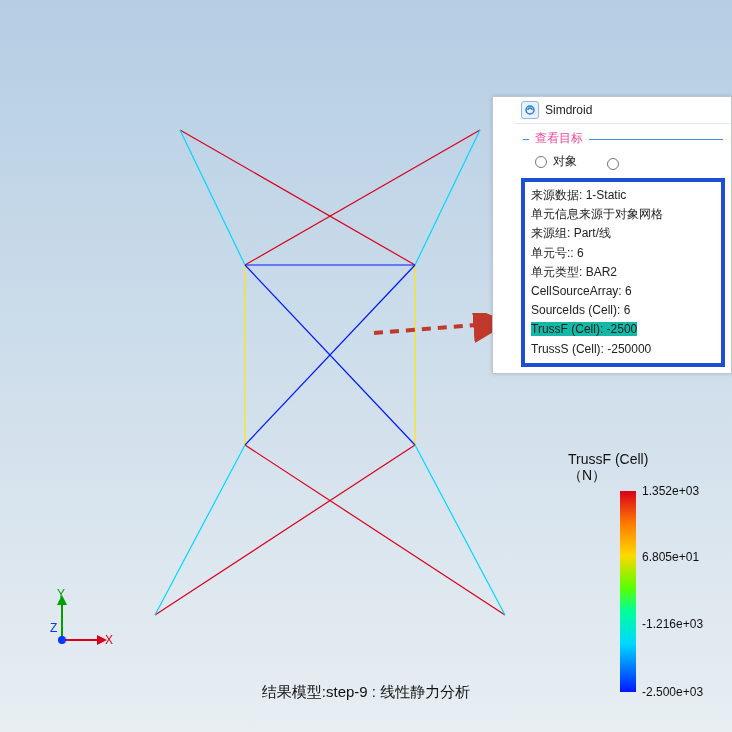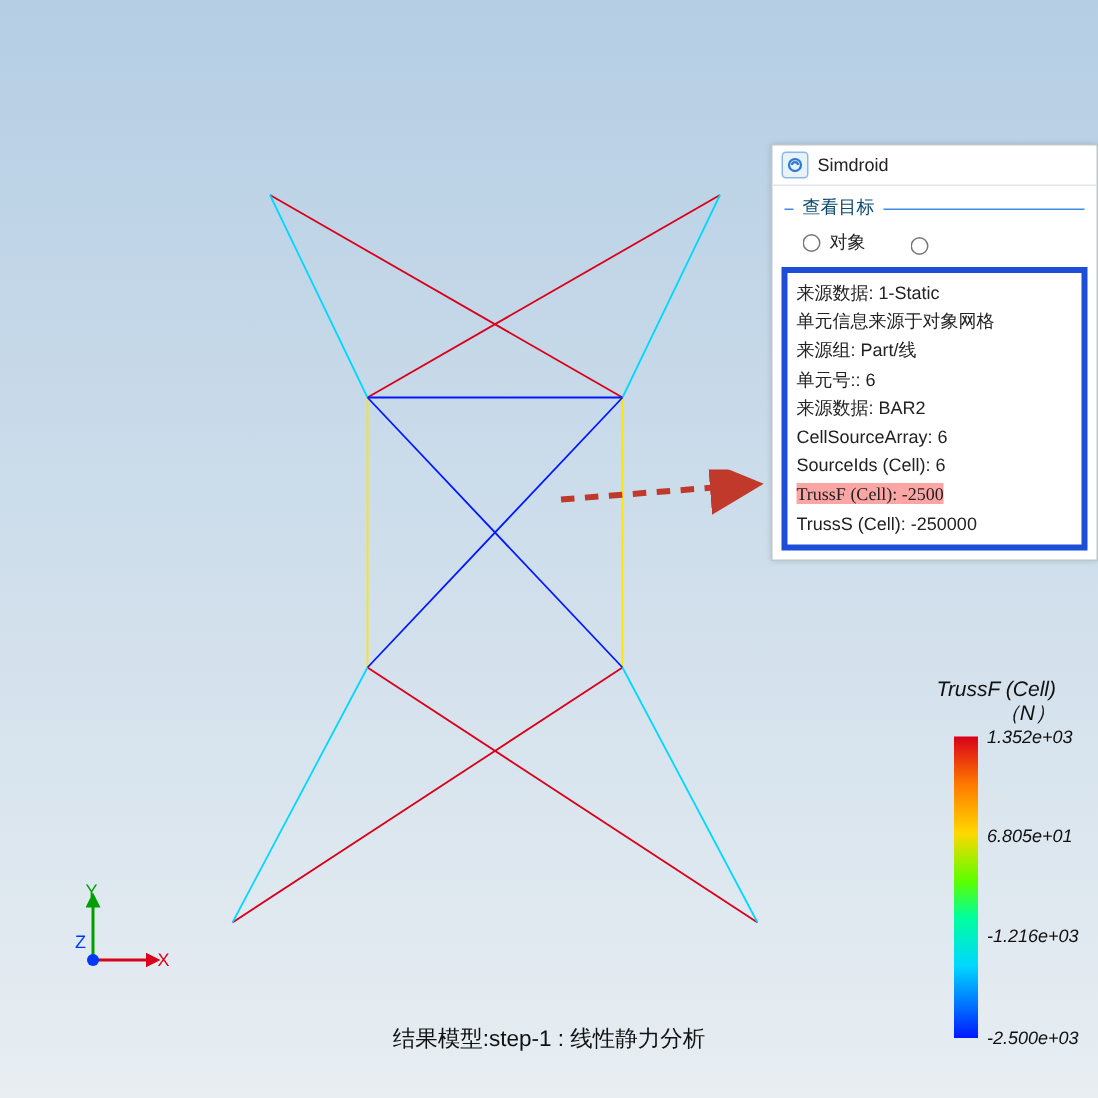--- a/index.html
+++ b/index.html
@@ -43,20 +43,21 @@
   .popup {
     position: absolute;
     top: 96px;
     right: 0;
     width: 216px;
     background: #fff;
     border: 1px solid #bfc6cc;
     box-shadow: 0 0 4px rgba(0,0,0,.15);
     font-size: 12px;
     color: #222;
+    padding-left: 22px;
   }
   .popup-title {
     display: flex;
     align-items: center;
     gap: 6px;
     padding: 4px 6px;
     border-bottom: 1px solid #e3e6ea;
   }
   .popup-title .app-icon {
     width: 16px; height: 16px;
@@ -74,55 +75,53 @@
   .popup-section-header .rule {
     position:absolute;
     left:8px; right:8px; top:50%;
     border-top:1px solid #3f8de0;
   }
   .popup-section-header span {
     position:relative;
     background:#fff;
     padding:0 6px;
     margin-left:8px;
-    color:#0c4a6e;
+    color:#ec4899;
     font-size:12px;
   }
   .popup-radios {
     display:flex;
     align-items:flex-end;
     gap:30px;
     padding: 4px 14px 8px 20px;
   }
   .popup-radios label { display:flex; align-items:center; gap:6px; font-size:12px; color:#222;}
   .popup-radios input { margin:0; width:12px; height:12px; }
   .popup-details {
     margin:0 6px 6px 6px;
     border:4px solid #1d4ed8;
     padding:4px 6px;
     line-height:1.6;
     font-size:12px;
     color:#222;
   }
   .popup-details div { white-space:nowrap; }
   .highlight {
-    background:#fca5a5;
-    font-family:Liberation Serif, serif;
+    background:#14b8a6;
   }
 
   
   .legend {
     position:absolute;
-    right:28px;
+    right:44px;
     bottom:40px;
     width:120px;
-    text-align:right;
+    text-align:left;
     font-size:14px;
     color:#111;
-    font-style:italic;
   }
   .legend .bar {
     position:relative;
     width:16px;
     height:201px;
     margin:6px auto 0 auto;
     background: linear-gradient(to bottom,
       #d9001a 0%,
       #ff7a00 16%,
       #ffd800 32%,
@@ -209,21 +208,21 @@
       </label>
       <label>
         <input type="radio" name="tg" style="">
       </label>
     </div>
     <div class="popup-details" id="details">
         <div>来源数据: 1-Static</div>
         <div>单元信息来源于对象网格</div>
         <div>来源组: Part/线</div>
         <div>单元号:: 6</div>
-        <div>来源数据: BAR2</div>
+        <div>单元类型: BAR2</div>
         <div>CellSourceArray: 6</div>
         <div>SourceIds (Cell): 6</div>
         <div><span class="highlight">TrussF (Cell): -2500</span></div>
         <div>TrussS (Cell): -250000</div>
       </div>
   </div>
 
   <div class="legend">
     <div>TrussF (Cell)</div>
     <div>（N）</div>
@@ -247,14 +246,14 @@
       </defs>
       <line x1="12" y1="58" x2="48" y2="58" stroke="#d9001a" stroke-width="2" marker-end="url(#axr)"></line>
       <line x1="12" y1="58" x2="12" y2="22" stroke="#00a000" stroke-width="2" marker-end="url(#axg)"></line>
       <circle cx="12" cy="58" r="4" fill="#0038ff"></circle>
       <text x="55" y="62" fill="#d9001a" font-size="12">X</text>
       <text x="7" y="16" fill="#00a000" font-size="12">Y</text>
       <text x="0" y="50" fill="#0038ff" font-size="12">Z</text>
     </svg>
   </div>
 
-  <div class="result-label">结果模型:step-1 : 线性静力分析</div>
+  <div class="result-label">结果模型:step-9 : 线性静力分析</div>
 </div>
 
 </body></html>

